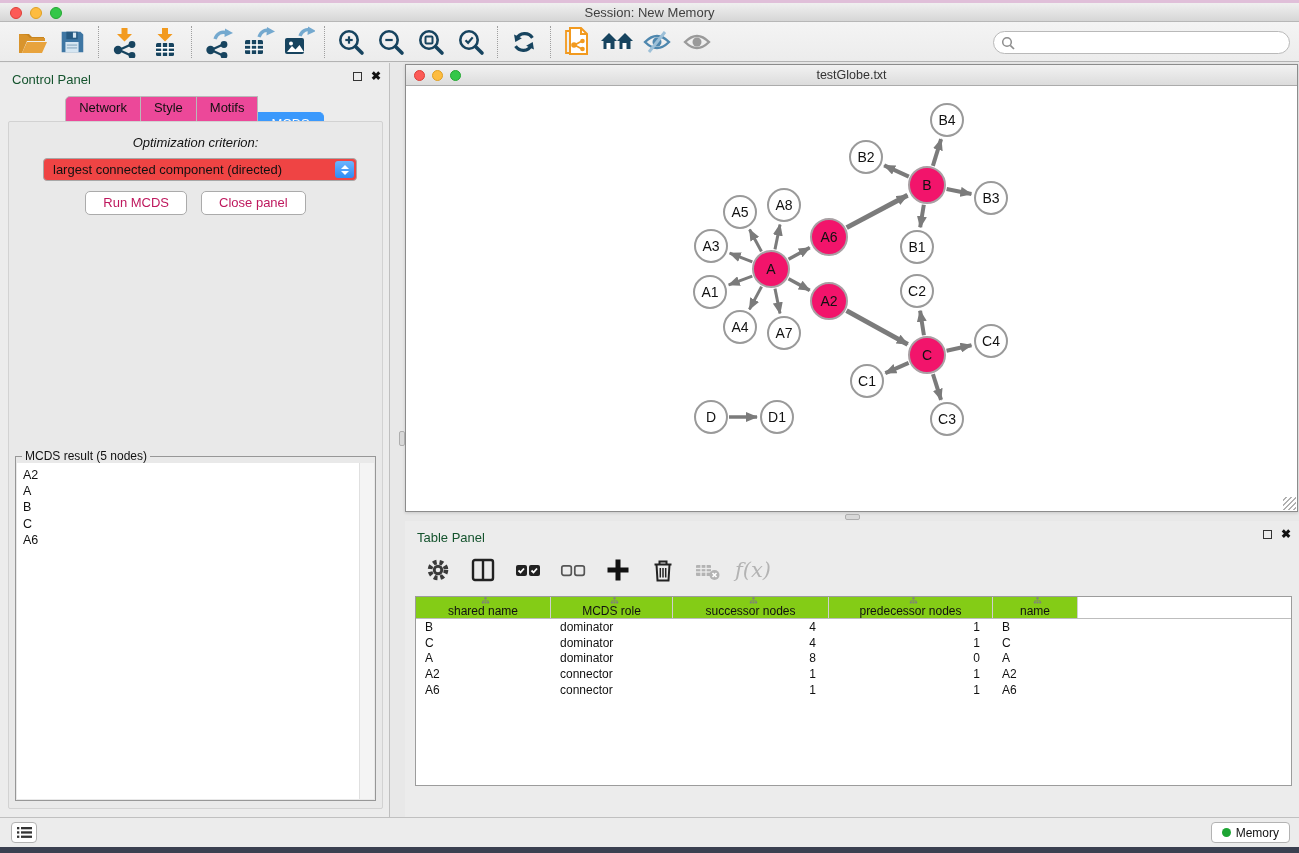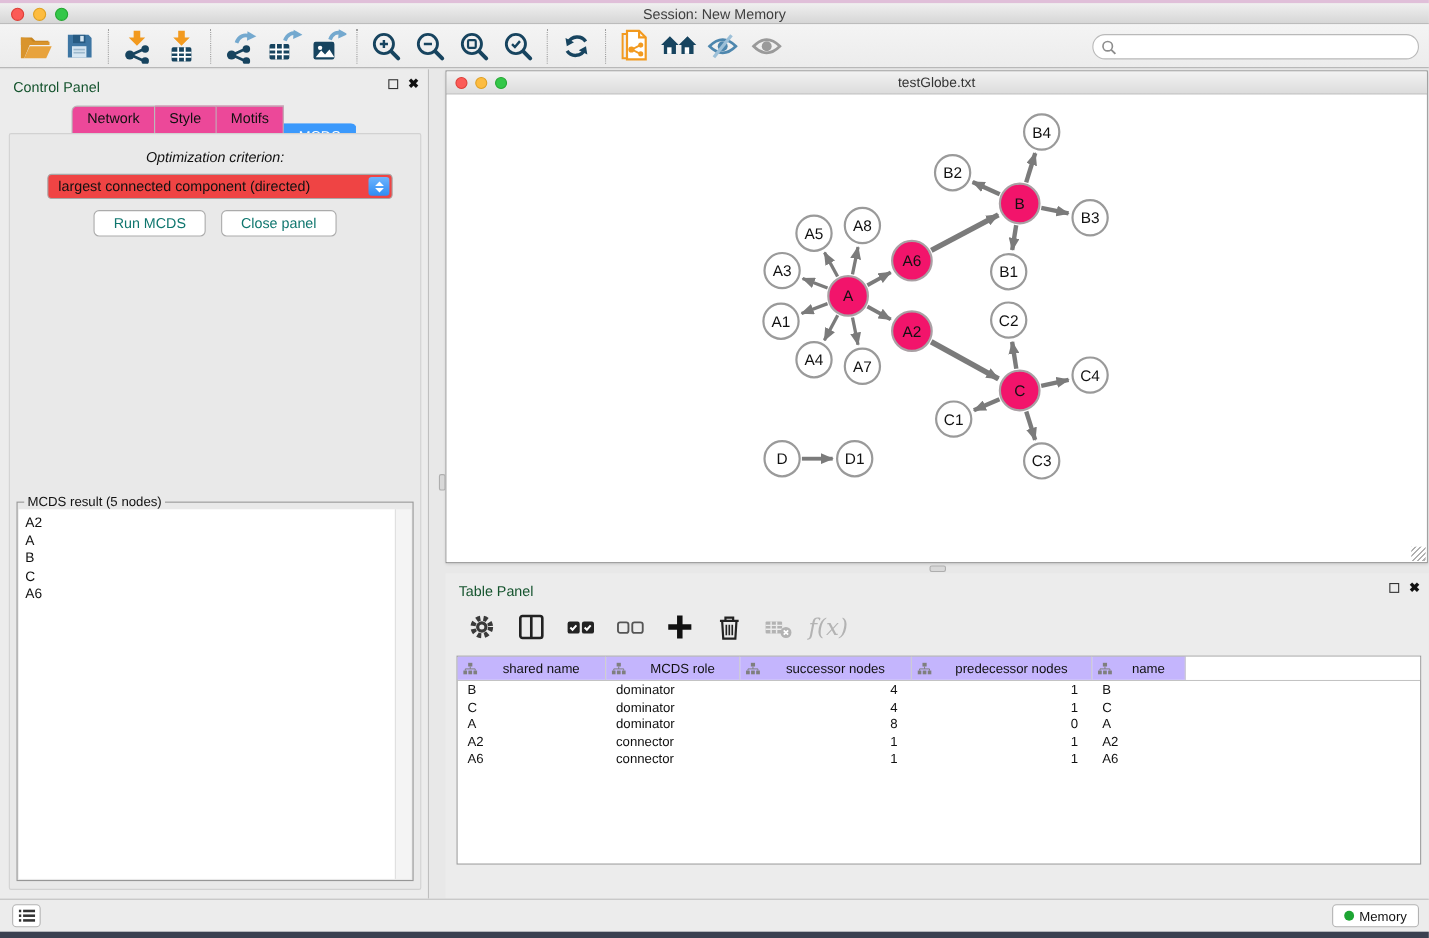--- a/index.html
+++ b/index.html
@@ -42,21 +42,21 @@
     border:1px solid #d2d2d2; border-radius:2px; }
   .opt-label { position:absolute; left:0; width:100%; top:13px; text-align:center; font-size:13px; color:#111;font-style:italic; }
   .dropdown { position:absolute; left:34px; top:36px; width:314px; height:23px; background:#ef4444;
     border:1px solid #a8a8a8; border-radius:4px; display:flex; align-items:center; cursor:pointer; }
   .dropdown .dd-text { font-size:13px; margin-left:9px; color:#111; white-space:nowrap; }
   .dd-stepper { position:absolute; right:2px; top:2px; width:19px; height:17px; background:linear-gradient(#6db4fd,#2f8cf4);
     border-radius:3px; display:flex; flex-direction:column; align-items:center; justify-content:center; gap:2px; }
   .dd-up { width:0; height:0; border-left:4px solid transparent; border-right:4px solid transparent; border-bottom:4px solid #fff; }
   .dd-down { width:0; height:0; border-left:4px solid transparent; border-right:4px solid transparent; border-top:4px solid #fff; }
   .cp-buttons { position:absolute; left:0; top:69px; width:100%; display:flex; justify-content:center; gap:14px; }
-  .btn { font-size:13px; color:#0f766e; background:#fff; border:1px solid #ababab; border-radius:5px; padding:3px 17px 4px; cursor:pointer; }
+  .btn { font-size:13px; color:#be185d; background:#fff; border:1px solid #ababab; border-radius:5px; padding:3px 17px 4px; cursor:pointer; }
 
   .result-box { position:absolute; left:6px; top:334px; width:361px; height:345px; border:1px solid #979797; }
   .result-title { position:absolute; left:6px; top:-8px; background:#e9e9e9; padding:0 3px; font-size:12px; color:#111; }
   .result-list { position:absolute; left:1px; top:6px; right:16px; bottom:1px; background:#fff; padding:4px 0 0 6px; }
   .result-scroll { position:absolute; right:1px; top:6px; width:15px; bottom:1px; background:#f4f4f4; border-left:1px solid #e0e0e0; }
   .result-item { font-size:12.5px; line-height:16.2px; color:#111; }
 
   
   .net-window { position:absolute; left:405px; top:64px; width:893px; height:448px; border:1px solid #8c8c8c;
     background:#fff; box-shadow:0 1px 3px rgba(0,0,0,.15); }
@@ -75,21 +75,21 @@
   .v-grip { position:absolute; left:399px; top:431px; width:6px; height:15px; background:#d8d8d8; border:1px solid #aeaeae; border-radius:2px; }
   .h-grip { position:absolute; left:845px; top:514px; width:15px; height:6px; background:#d8d8d8; border:1px solid #aeaeae; border-radius:2px; }
 
   
   .table-panel { position:absolute; left:405px; top:521px; width:894px; height:296px; background:#ececec; }
   .tp-toolbar { position:absolute; left:18px; top:32px; height:34px; display:flex; align-items:center; gap:15px; }
   .tp-btn { width:30px; height:30px; display:flex; align-items:center; justify-content:center; cursor:pointer; }
   .fx-label { font-family:"DejaVu Serif", serif; font-style:italic; font-size:21px; color:#b3b3b3; }
   .tbl { position:absolute; left:10px; top:75px; width:877px; height:190px; background:#fff; border:1px solid #9c9c9c; }
   .tbl-header { display:flex; height:22px; border-bottom:1px solid #bdbdbd; }
-  .th { display:flex; align-items:center; background:#c4b5fd; border-right:1px solid #cfcfcf; position:relative; }
+  .th { display:flex; align-items:center; background:#84cc16; border-right:1px solid #cfcfcf; position:relative;flex-direction:column; }
   .th .th-label { flex:1; text-align:center; font-size:12px; color:#111; }
   .th .tree-ic { margin-left:5px; }
   .th-filler { flex:1; background:#fff; }
   .t-row { display:flex; height:15.8px; align-items:center; }
   .td { font-size:12px; color:#111; overflow:hidden; white-space:nowrap; }
   .td.left { padding-left:9px; text-align:left; }
   .td.right { padding-right:13px; text-align:right; }
   .tp-tabs { position:absolute; left:0; bottom:10px; width:100%; display:flex; justify-content:center; }
   .tp-tab { font-size:13px; color:#111; background:#fff; border:1px solid #b9b9b9; border-left:none; padding:3px 14px 4px; cursor:pointer; }
   .tp-tab:first-child { border-left:1px solid #b9b9b9; border-radius:5px 0 0 5px; }

